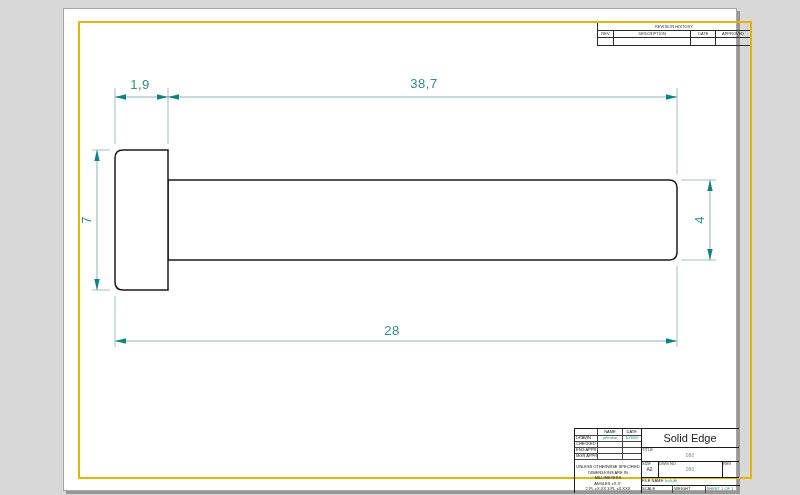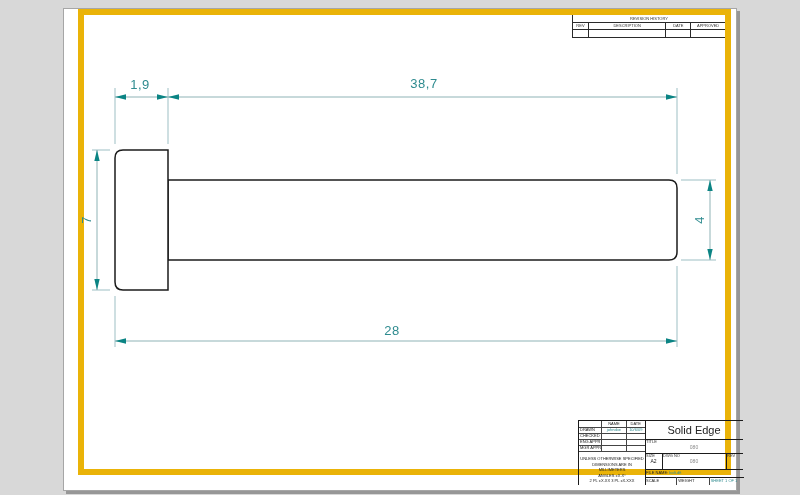--- a/index.html
+++ b/index.html
@@ -1,19 +1,19 @@
 <!DOCTYPE html>
 <html><head>
 <meta charset="utf-8">
 <style>
   html,body{margin:0;padding:0;background:#d8d8d8;font-family:"Liberation Sans",sans-serif;}
   .canvas{position:relative;width:800px;height:495px;background:#d8d8d8;overflow:hidden;}
   .sheet{position:absolute;left:63px;top:8px;width:672px;height:481px;background:#ffffff;
          border:1px solid #a6a6a6;box-shadow:3px 3px 0 #979797;}
-  .frame{position:absolute;left:14px;top:0;width:641px;height:454px;border:6px solid #eab308;}
+  .frame{position:absolute;left:14px;top:12px;width:641px;height:454px;border:2px solid #eab308;padding-left:29px;}
   
   .revtable{position:absolute;right:0;top:0;width:152px;height:22px;border-left:1px solid #2a2a2a;border-bottom:1px solid #2a2a2a;font-size:4px;color:#333;}
   .revtitle{position:absolute;left:0;top:0;width:100%;height:7px;border-bottom:1px solid #2a2a2a;text-align:center;line-height:7px;}
   .revhead{position:absolute;left:0;top:7px;width:100%;height:7px;border-bottom:1px solid #2a2a2a;display:flex;}
   .revrow{position:absolute;left:0;top:14px;width:100%;height:8px;display:flex;}
   .rc{border-right:1px solid #2a2a2a;height:100%;text-align:center;line-height:7px;overflow:hidden;}
   .rc:last-child{border-right:none;}
   .rc.c1{width:15px;} .rc.c2{width:77px;} .rc.c3{width:24px;} .rc.c4{width:34px;}
   
   svg.draw{position:absolute;left:0;top:0;}

